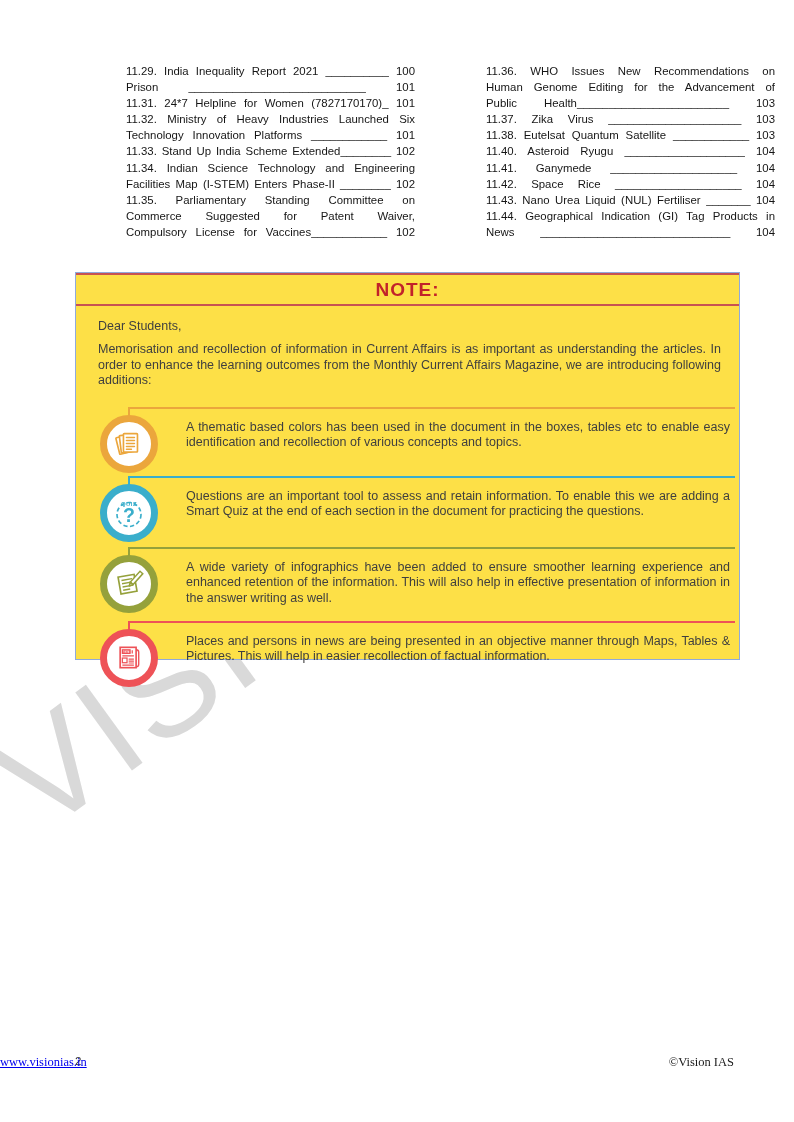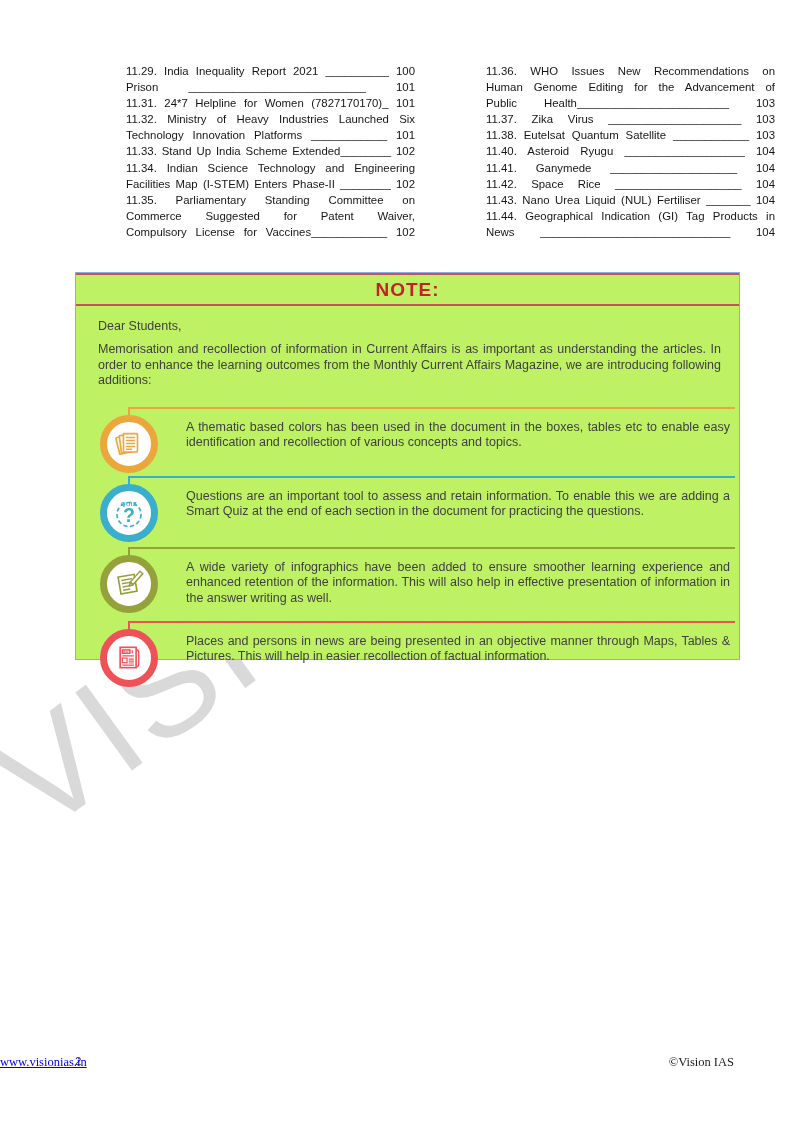--- a/index.html
+++ b/index.html
@@ -14,21 +14,21 @@
   }
   #toc-left{left:98px;}
   #toc-right{left:458px;}
   .toc-line{
     text-align:justify;text-align-last:justify;
     white-space:normal;word-break:break-word;
   }
   
   .note-box{
     position:absolute;left:75px;top:272px;width:665px;height:388px;
-    box-sizing:border-box;background:#bef264;border:1.5px solid #8faadc;z-index:2;
+    box-sizing:border-box;background:#fde047;border:1.5px solid #8faadc;z-index:2;
   }
   .note-header{
     border-top:2.5px solid #c75352;border-bottom:2.5px solid #c75352;
     height:29px;display:flex;align-items:center;justify-content:center;
   }
   .note-title{
     color:#c2222a;font-weight:bold;font-size:19px;letter-spacing:1px;
   }
   .note-salutation{
     margin:13px 20px 0 22px;font-size:12.5px;color:#3f3f3f;

